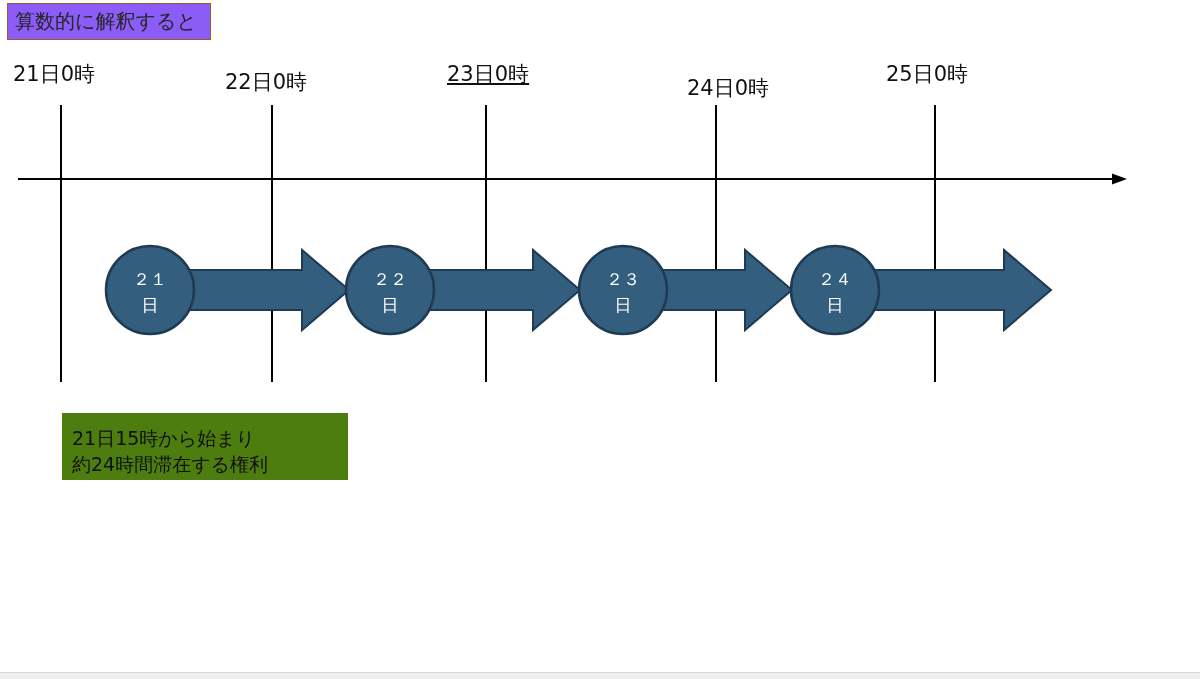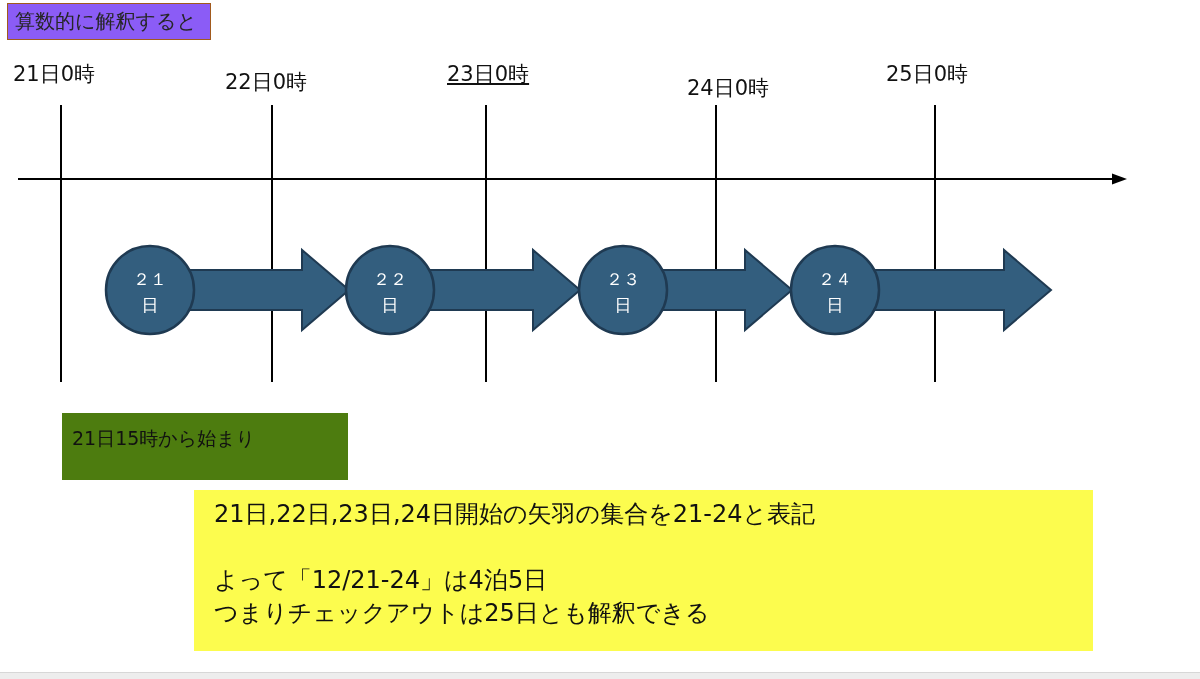--- a/index.html
+++ b/index.html
@@ -113,24 +113,19 @@
       <circle cx="623" cy="290" r="44" fill="#335E7E" stroke="#1F3A52" stroke-width="2.5"></circle>
       <text x="623" y="285" fill="#ffffff" font-size="17" text-anchor="middle" font-family="&quot;DejaVu Sans&quot;, sans-serif">２３</text>
       <text x="623" y="311" fill="#ffffff" font-size="17" text-anchor="middle" font-family="&quot;DejaVu Sans&quot;, sans-serif">日</text>
       <circle cx="835" cy="290" r="44" fill="#335E7E" stroke="#1F3A52" stroke-width="2.5"></circle>
       <text x="835" y="285" fill="#ffffff" font-size="17" text-anchor="middle" font-family="&quot;DejaVu Sans&quot;, sans-serif">２４</text>
       <text x="835" y="311" fill="#ffffff" font-size="17" text-anchor="middle" font-family="&quot;DejaVu Sans&quot;, sans-serif">日</text>
     </svg>
 
   <div class="note pink-note" id="pink-note">
       <div class="note-line">21日15時から始まり</div>
+      <div class="note-line">約24時間滞在する権利</div>
     </div>
 
-  <div class="note yellow-note" id="yellow-note">
-      <div class="note-line">21日,22日,23日,24日開始の矢羽の集合を21-24と表記</div>
-      <div class="note-line"></div>
-      <div class="note-line">よって「12/21-24」は4泊5日</div>
-      <div class="note-line">つまりチェックアウトは25日とも解釈できる</div>
-    </div>
 
   <div class="bottom-strip"></div>
 
 </div>
 
 </body></html>

